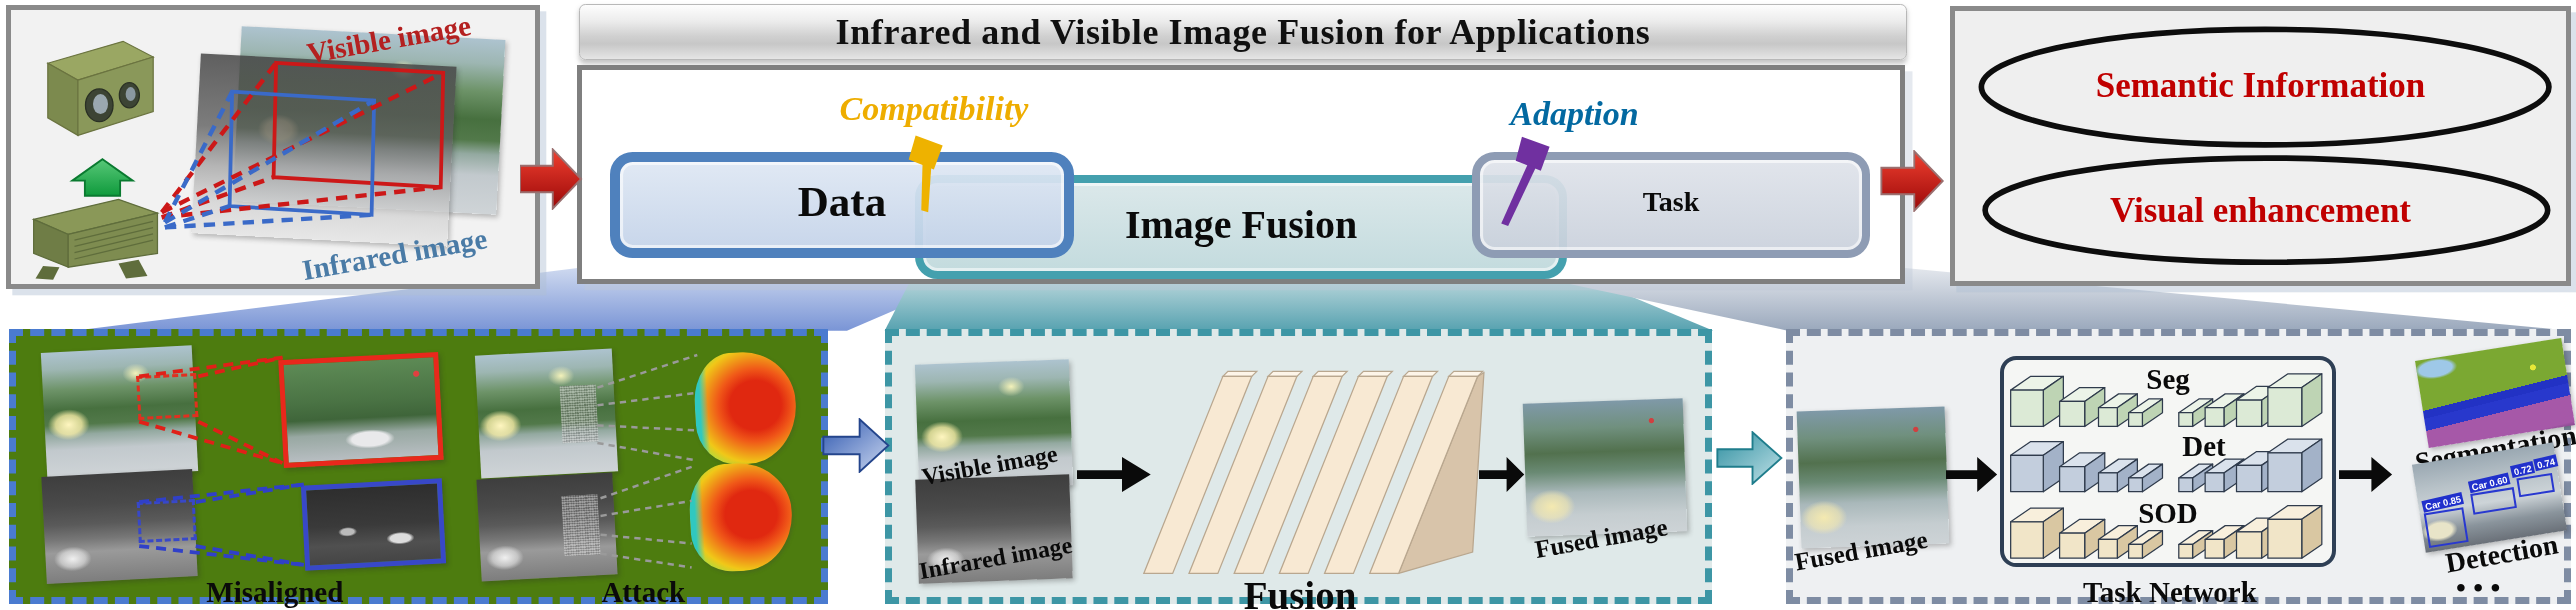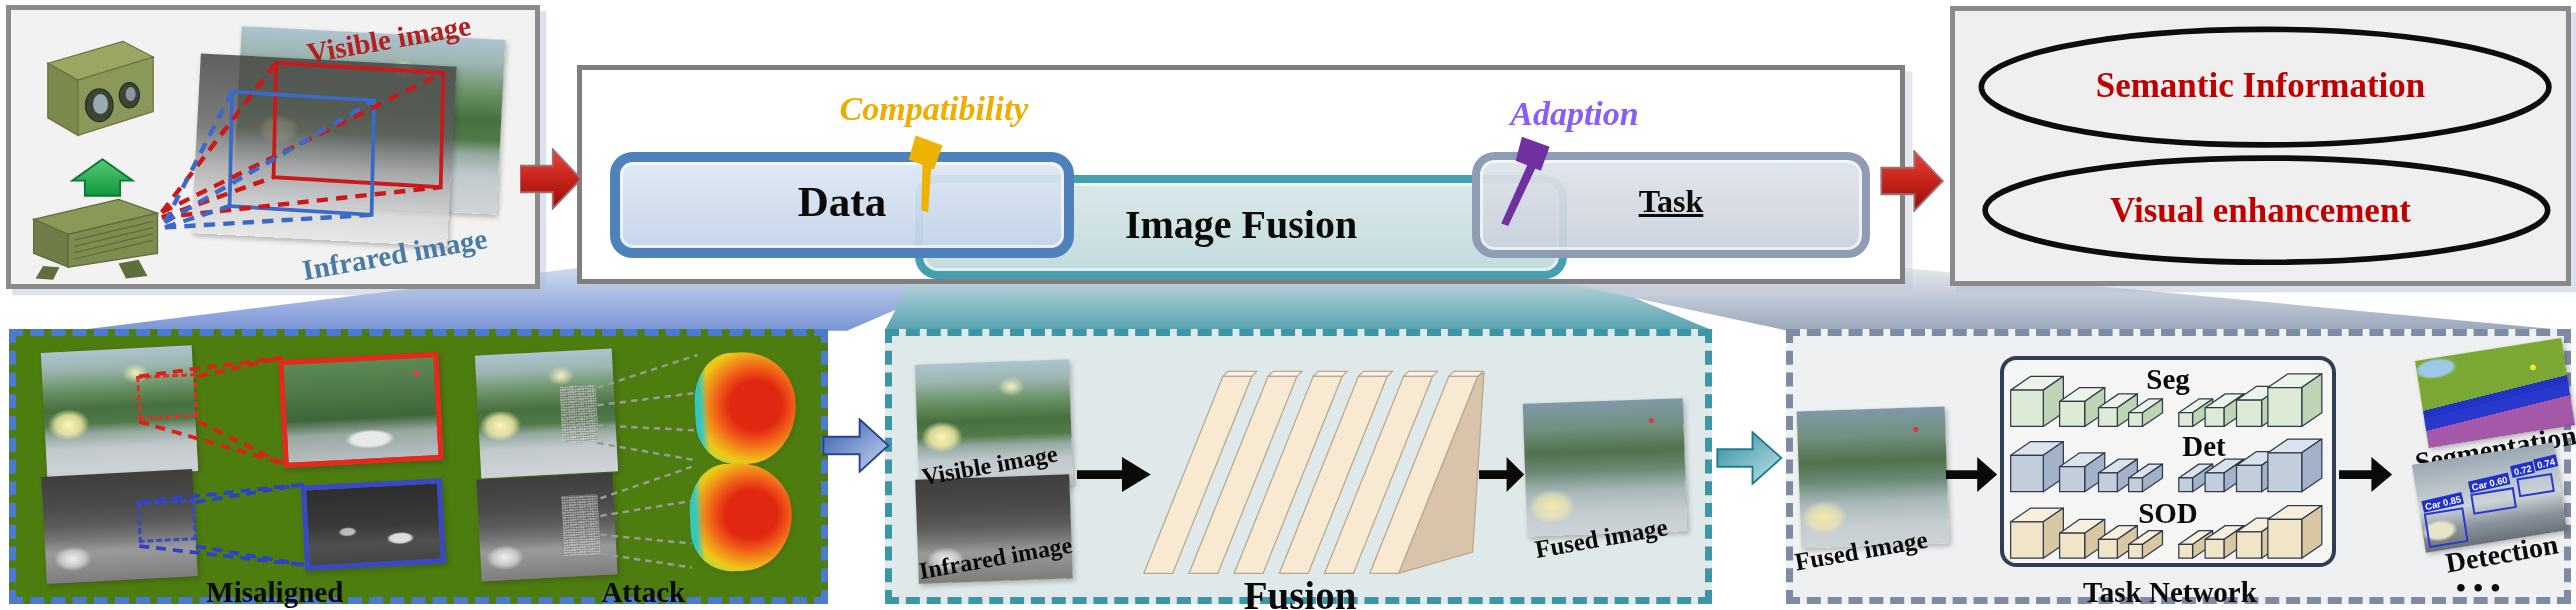--- a/index.html
+++ b/index.html
@@ -28,24 +28,24 @@
             background:linear-gradient(180deg,rgba(222,231,243,.93),rgba(196,211,233,.93));
             box-shadow:inset 0 0 0 3.1px rgba(255,255,255,.6);z-index:6;}
   #box-data span{font-size:43px;line-height:80px;}
   #box-fusion{left:333px;top:105px;width:652px;height:104px;border:8.8px solid #44a0ae;
             background:linear-gradient(180deg,rgba(216,230,232,.92),rgba(190,216,219,.92));
             box-shadow:inset 0 0 0 3.1px rgba(255,255,255,.55);z-index:4;}
   #box-fusion span{font-size:40px;line-height:83px;}
   #box-task{left:890px;top:82px;width:398px;height:106px;border:8.8px solid #8e9cb4;
             background:linear-gradient(180deg,rgba(223,227,234,.93),rgba(202,209,220,.93));
             box-shadow:inset 0 0 0 3.1px rgba(255,255,255,.6);z-index:5;}
-  #box-task span{font-size:32px;line-height:83px;text-decoration:underline;}
+  #box-task span{font-size:28px;line-height:83px;}
 
   #compat-lbl{left:157px;top:20px;width:390px;font-size:34px;font-style:italic;color:#eead00;z-index:7;}
-  #adapt-lbl{left:870px;top:25px;width:245px;font-size:34px;font-style:italic;color:#8b5cf6;z-index:7;}
+  #adapt-lbl{left:870px;top:25px;width:245px;font-size:34px;font-style:italic;color:#0369a1;z-index:7;}
   #pins{left:0;top:0;width:1327px;height:219px;z-index:8;pointer-events:none;}
 
   
   #tr-panel svg{position:absolute;left:0;top:0;}
   .outcome-txt{position:absolute;width:100%;color:#c00000;font-size:35px;}
   #semantic-txt{top:55px;}
   #visual-txt{top:180px;}
 
   
   .bpanel{position:absolute;top:329px;height:275px;box-sizing:border-box;}
@@ -198,20 +198,23 @@
   <svg class="abs" style="left:520px;top:148px;z-index:9;" width="63" height="62" viewBox="0 0 100 98">
     <defs>
         <linearGradient id="g-red" x1="0" y1="0" x2="0" y2="1">
       <stop offset="0" stop-color="#f04030"></stop>
           <stop offset="1" stop-color="#9a0808"></stop>
         </linearGradient>
       </defs>
     <polygon points="0,28 52,28 52,2 97,49 52,96 52,70 0,70" fill="url(#g-red)" stroke="#9a7070" stroke-width="3"></polygon>
   </svg>
 
+  <div id="banner" class="abs center">
+    <span class="serif">Infrared and Visible Image Fusion for Applications</span>
+  </div>
 
   <div id="mid-box" class="abs">
     <div id="compat-lbl" class="abs center serif">Compatibility</div>
     <div id="adapt-lbl" class="abs center serif">Adaption</div>
     <svg id="pins" class="abs" viewBox="0 0 2112 348">
       <g>
         <polygon points="531,104 574,120 560,158 520,142" fill="#eeb200"></polygon>
         <polygon points="542,148 556,152 551,226 540,223" fill="#eeb200"></polygon>
       </g>
       <g>

